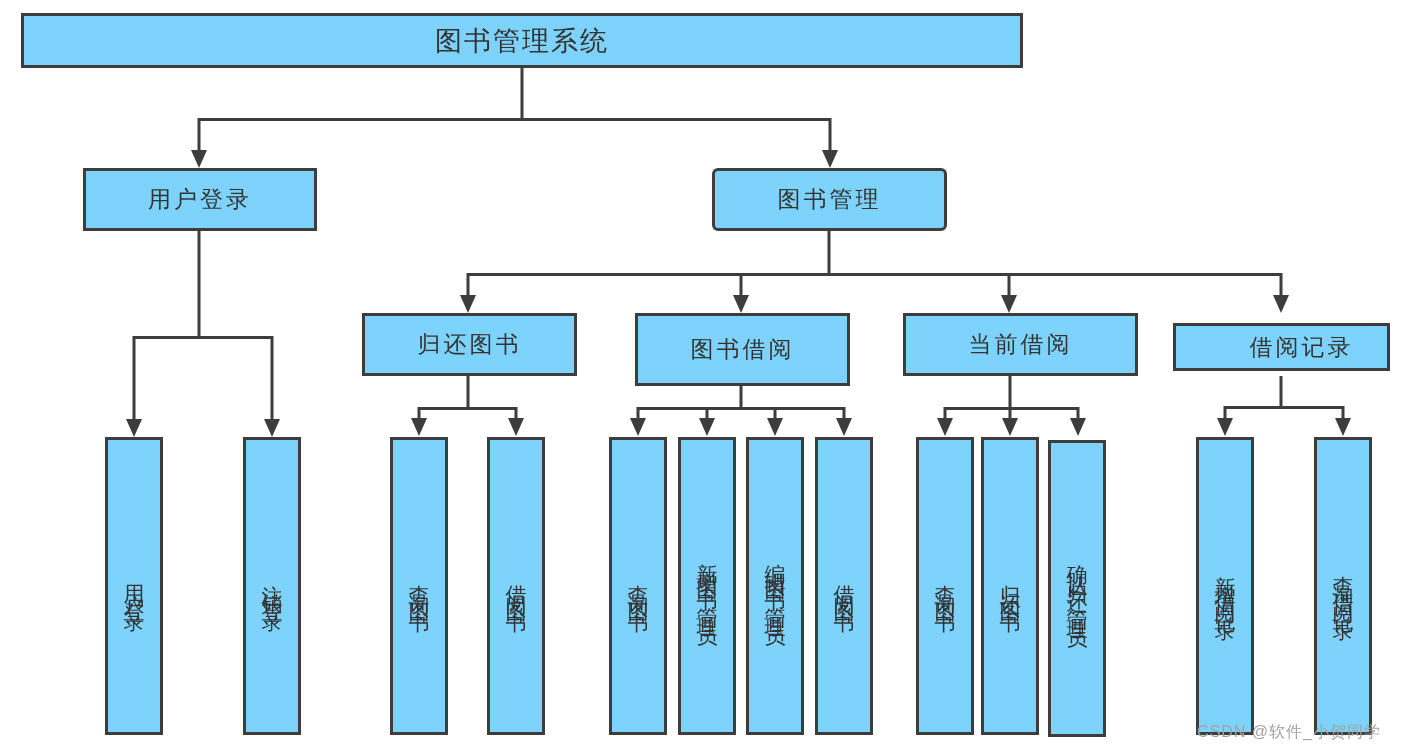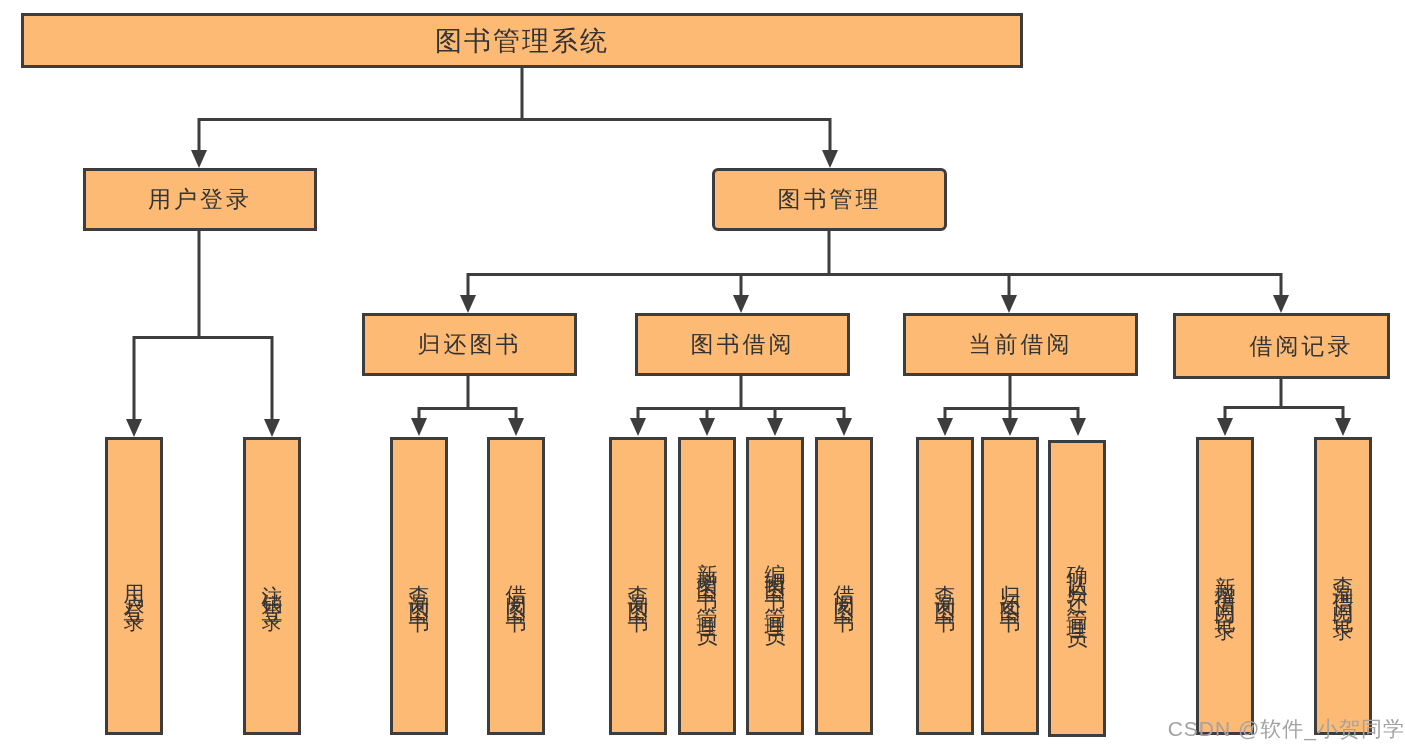--- a/index.html
+++ b/index.html
@@ -14,37 +14,37 @@
     background:var(--bg);
     font-family:"Liberation Sans","DejaVu Sans",sans-serif;
     color:var(--text);
   }
   .stage{position:absolute;inset:0;}
   svg.connectors{position:absolute;left:0;top:0;}
   .box{
     position:absolute;
     box-sizing:border-box;
     border:3px solid var(--line);
-    background:#fdba74;
+    background:#7dd3fc;
     display:flex;align-items:center;justify-content:center;
     text-align:center;
   }
   .box .lbl{white-space:nowrap;}
   .root-box .lbl{font-size:27px;letter-spacing:2px;}
   .h-box .lbl{font-size:23px;letter-spacing:3px;}
   .leaf .lbl{
     writing-mode:vertical-rl;
     font-size:21px;
     letter-spacing:9px;
     line-height:1.15;
   }
   .leaf{width:58px;top:437px;height:298px;}
   .watermark{
-    position:absolute;right:0;bottom:4px;
-    font-size:21px;letter-spacing:1px;
+    position:absolute;right:24px;bottom:4px;
+    font-size:16px;letter-spacing:1px;
     color:var(--wm);z-index:10;white-space:nowrap;
   }
 </style>
 </head>
 <body>
 
 <div class="stage">
 
   <svg class="connectors" width="1405" height="747" viewBox="0 0 1405 747">
     <path d="M522 68 V119
@@ -93,27 +93,27 @@
   <div class="box h-box" style="left:83px;top:168px;width:234px;height:63px;">
     <span class="lbl">用户登录</span>
   </div>
   <div class="box h-box" style="left:712px;top:168px;width:235px;height:63px;border-radius:6px;">
     <span class="lbl">图书管理</span>
   </div>
 
   <div class="box h-box" style="left:362px;top:313px;width:215px;height:63px;">
     <span class="lbl">归还图书</span>
   </div>
-  <div class="box h-box" style="left:635px;top:313px;width:215px;height:63px;">
+  <div class="box h-box" style="left:635px;top:313px;width:215px;height:73px;">
     <span class="lbl">图书借阅</span>
   </div>
   <div class="box h-box" style="left:903px;top:313px;width:235px;height:63px;">
     <span class="lbl">当前借阅</span>
   </div>
-  <div class="box h-box" style="left:1173px;top:313px;width:217px;height:66px;padding-left:40px;">
+  <div class="box h-box" style="left:1173px;top:323px;width:217px;height:48px;padding-left:40px;">
     <span class="lbl">借阅记录</span>
   </div>
 
   <div class="box leaf" style="left:105px;">
     <span class="lbl">用户登录</span>
   </div>
   <div class="box leaf" style="left:243px;">
     <span class="lbl">注销登录</span>
   </div>
 

